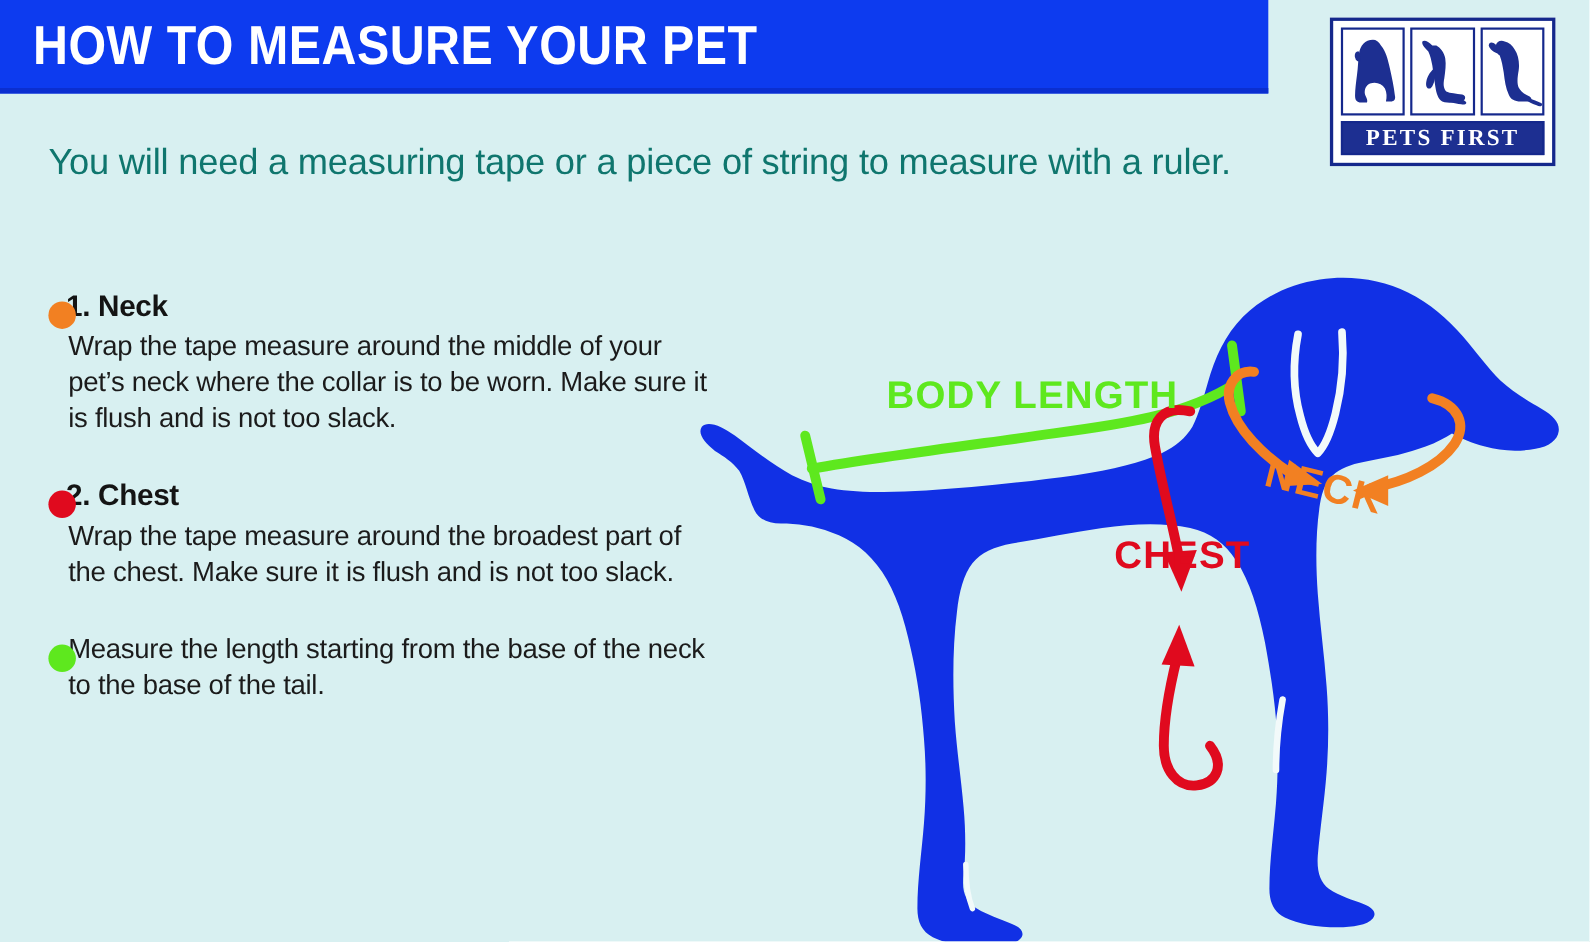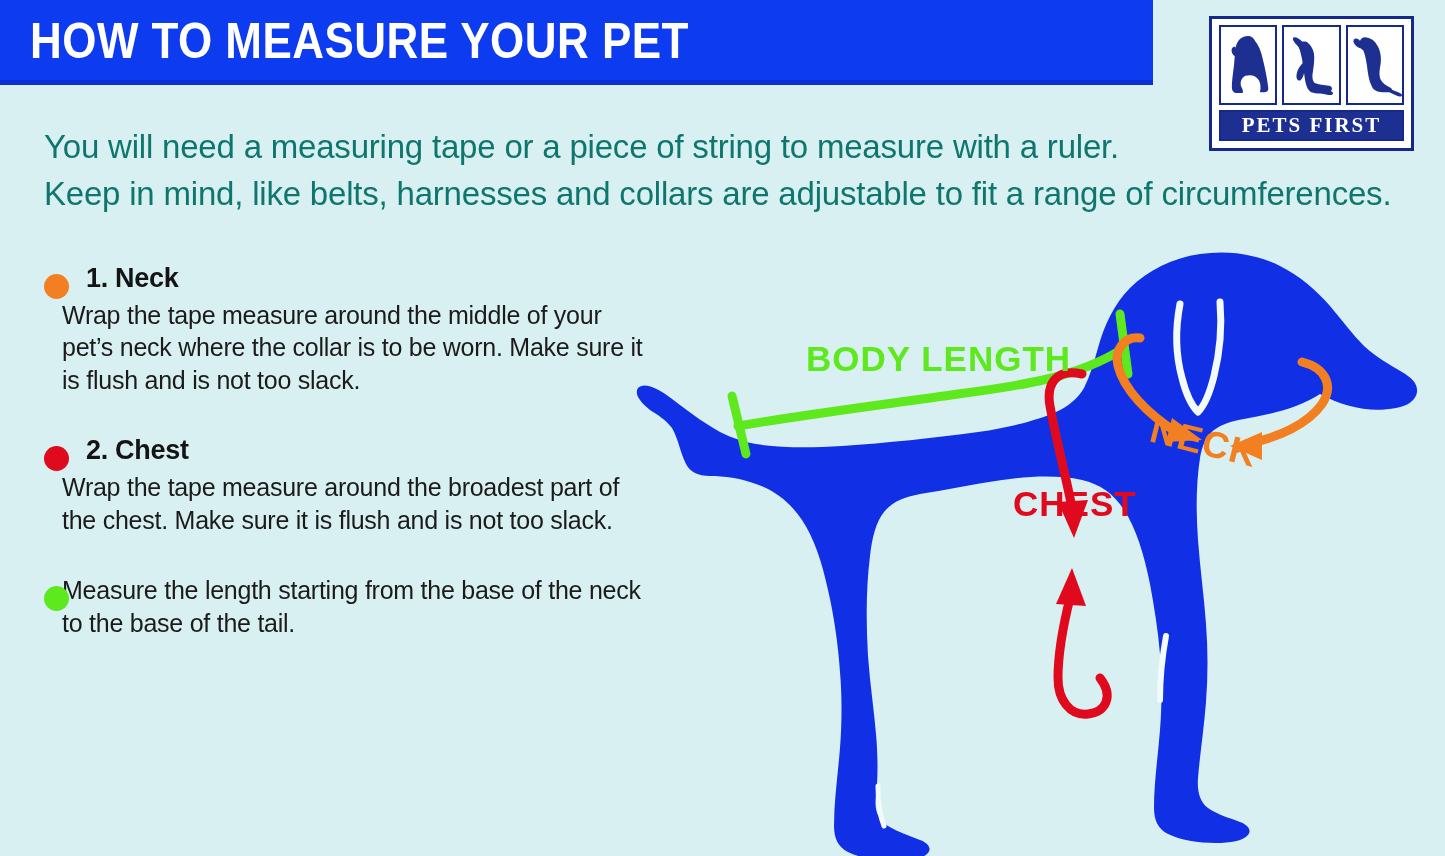--- a/index.html
+++ b/index.html
@@ -109,21 +109,21 @@
   .step { position: relative; margin-bottom: 38px; }
   .step-bullet {
     position: absolute;
     left: 6px;
     top: 12px;
     width: 25px;
     height: 25px;
     border-radius: 50%;
   }
   .step-heading {
-    margin-left: 48px;
+    margin-left: 22px;
     font-size: 27px;
     font-weight: bold;
     color: #141414;
     letter-spacing: -0.3px;
     line-height: 1.25;
   }
   .step-body {
     margin-left: 24px;
     margin-top: 3px;
     font-size: 25px;
@@ -178,21 +178,20 @@
         </svg>
       </div>
     </div>
     <div class="logo-bar">
       <span id="logo-wordmark">PETS FIRST</span>
     </div>
   </div>
 
   <div id="intro">
     <div>You will need a measuring tape or a piece of string to measure with a ruler.</div>
-    <div>Keep in mind, like belts, harnesses and collars are adjustable to fit a range of circumferences.</div>
   </div>
 
   <div id="steps">
 
     <div class="step">
       <span class="step-bullet" style="background:#F28022"></span>
       <div class="step-heading">1. Neck</div>
       <div class="step-body">Wrap the tape measure around the middle of your pet’s neck where the collar is to be worn. Make sure it is flush and is not too slack.</div>
     </div>
 

